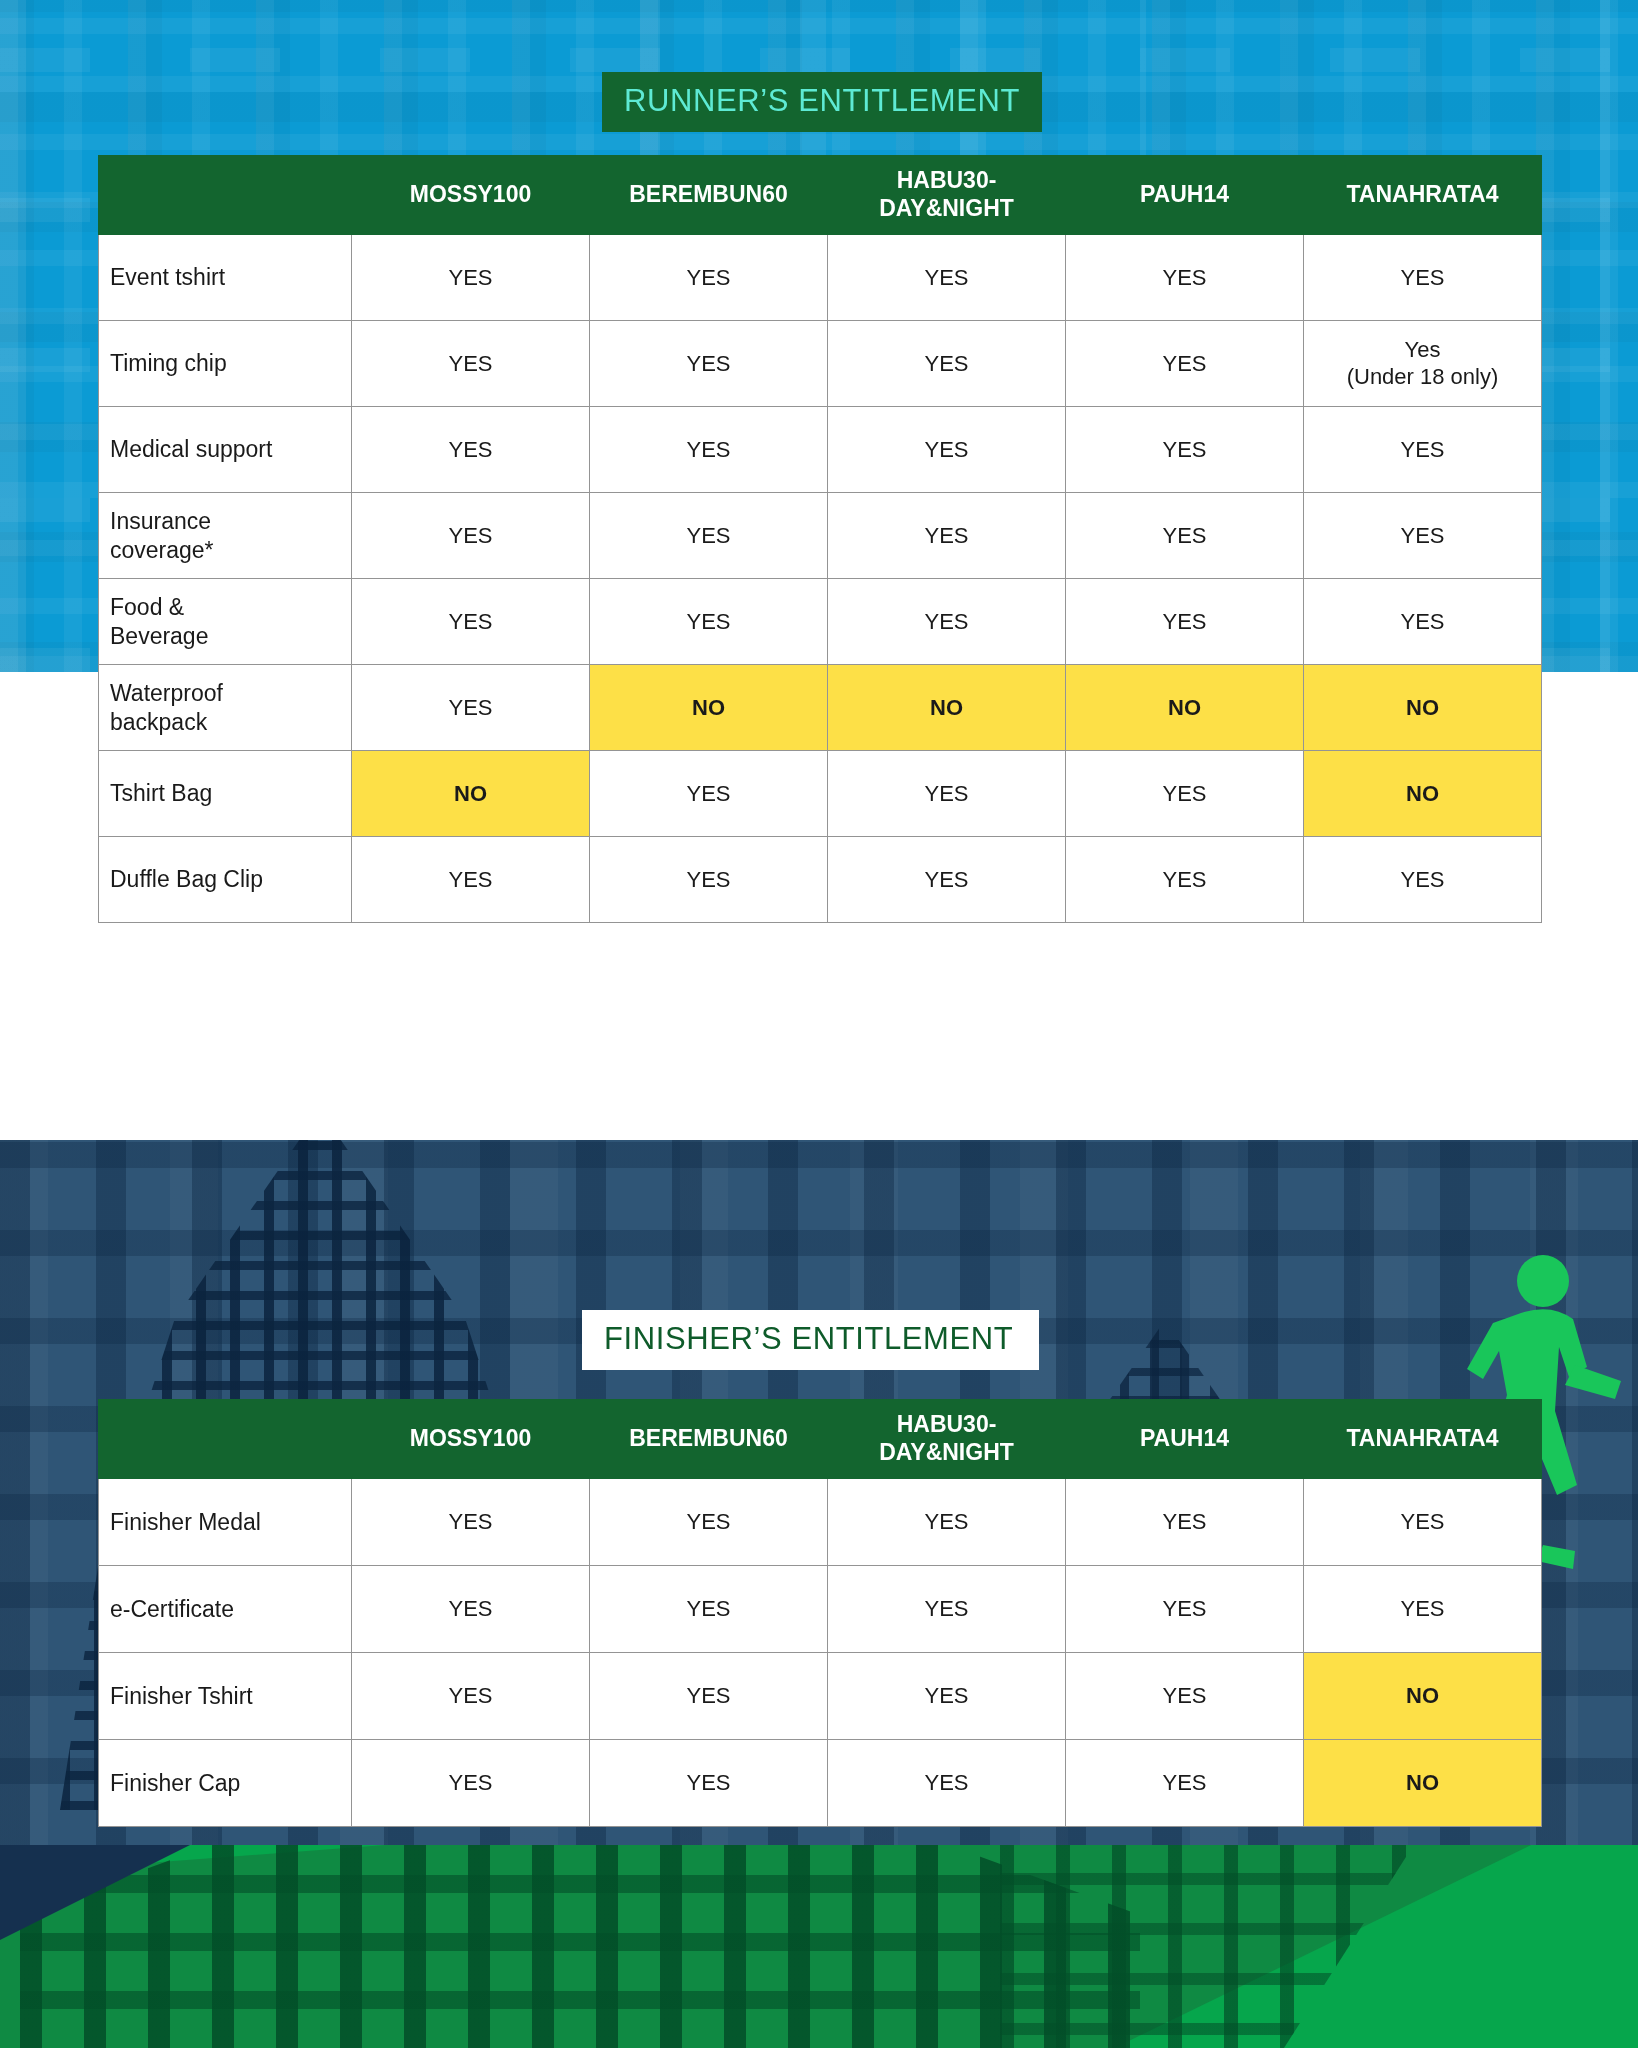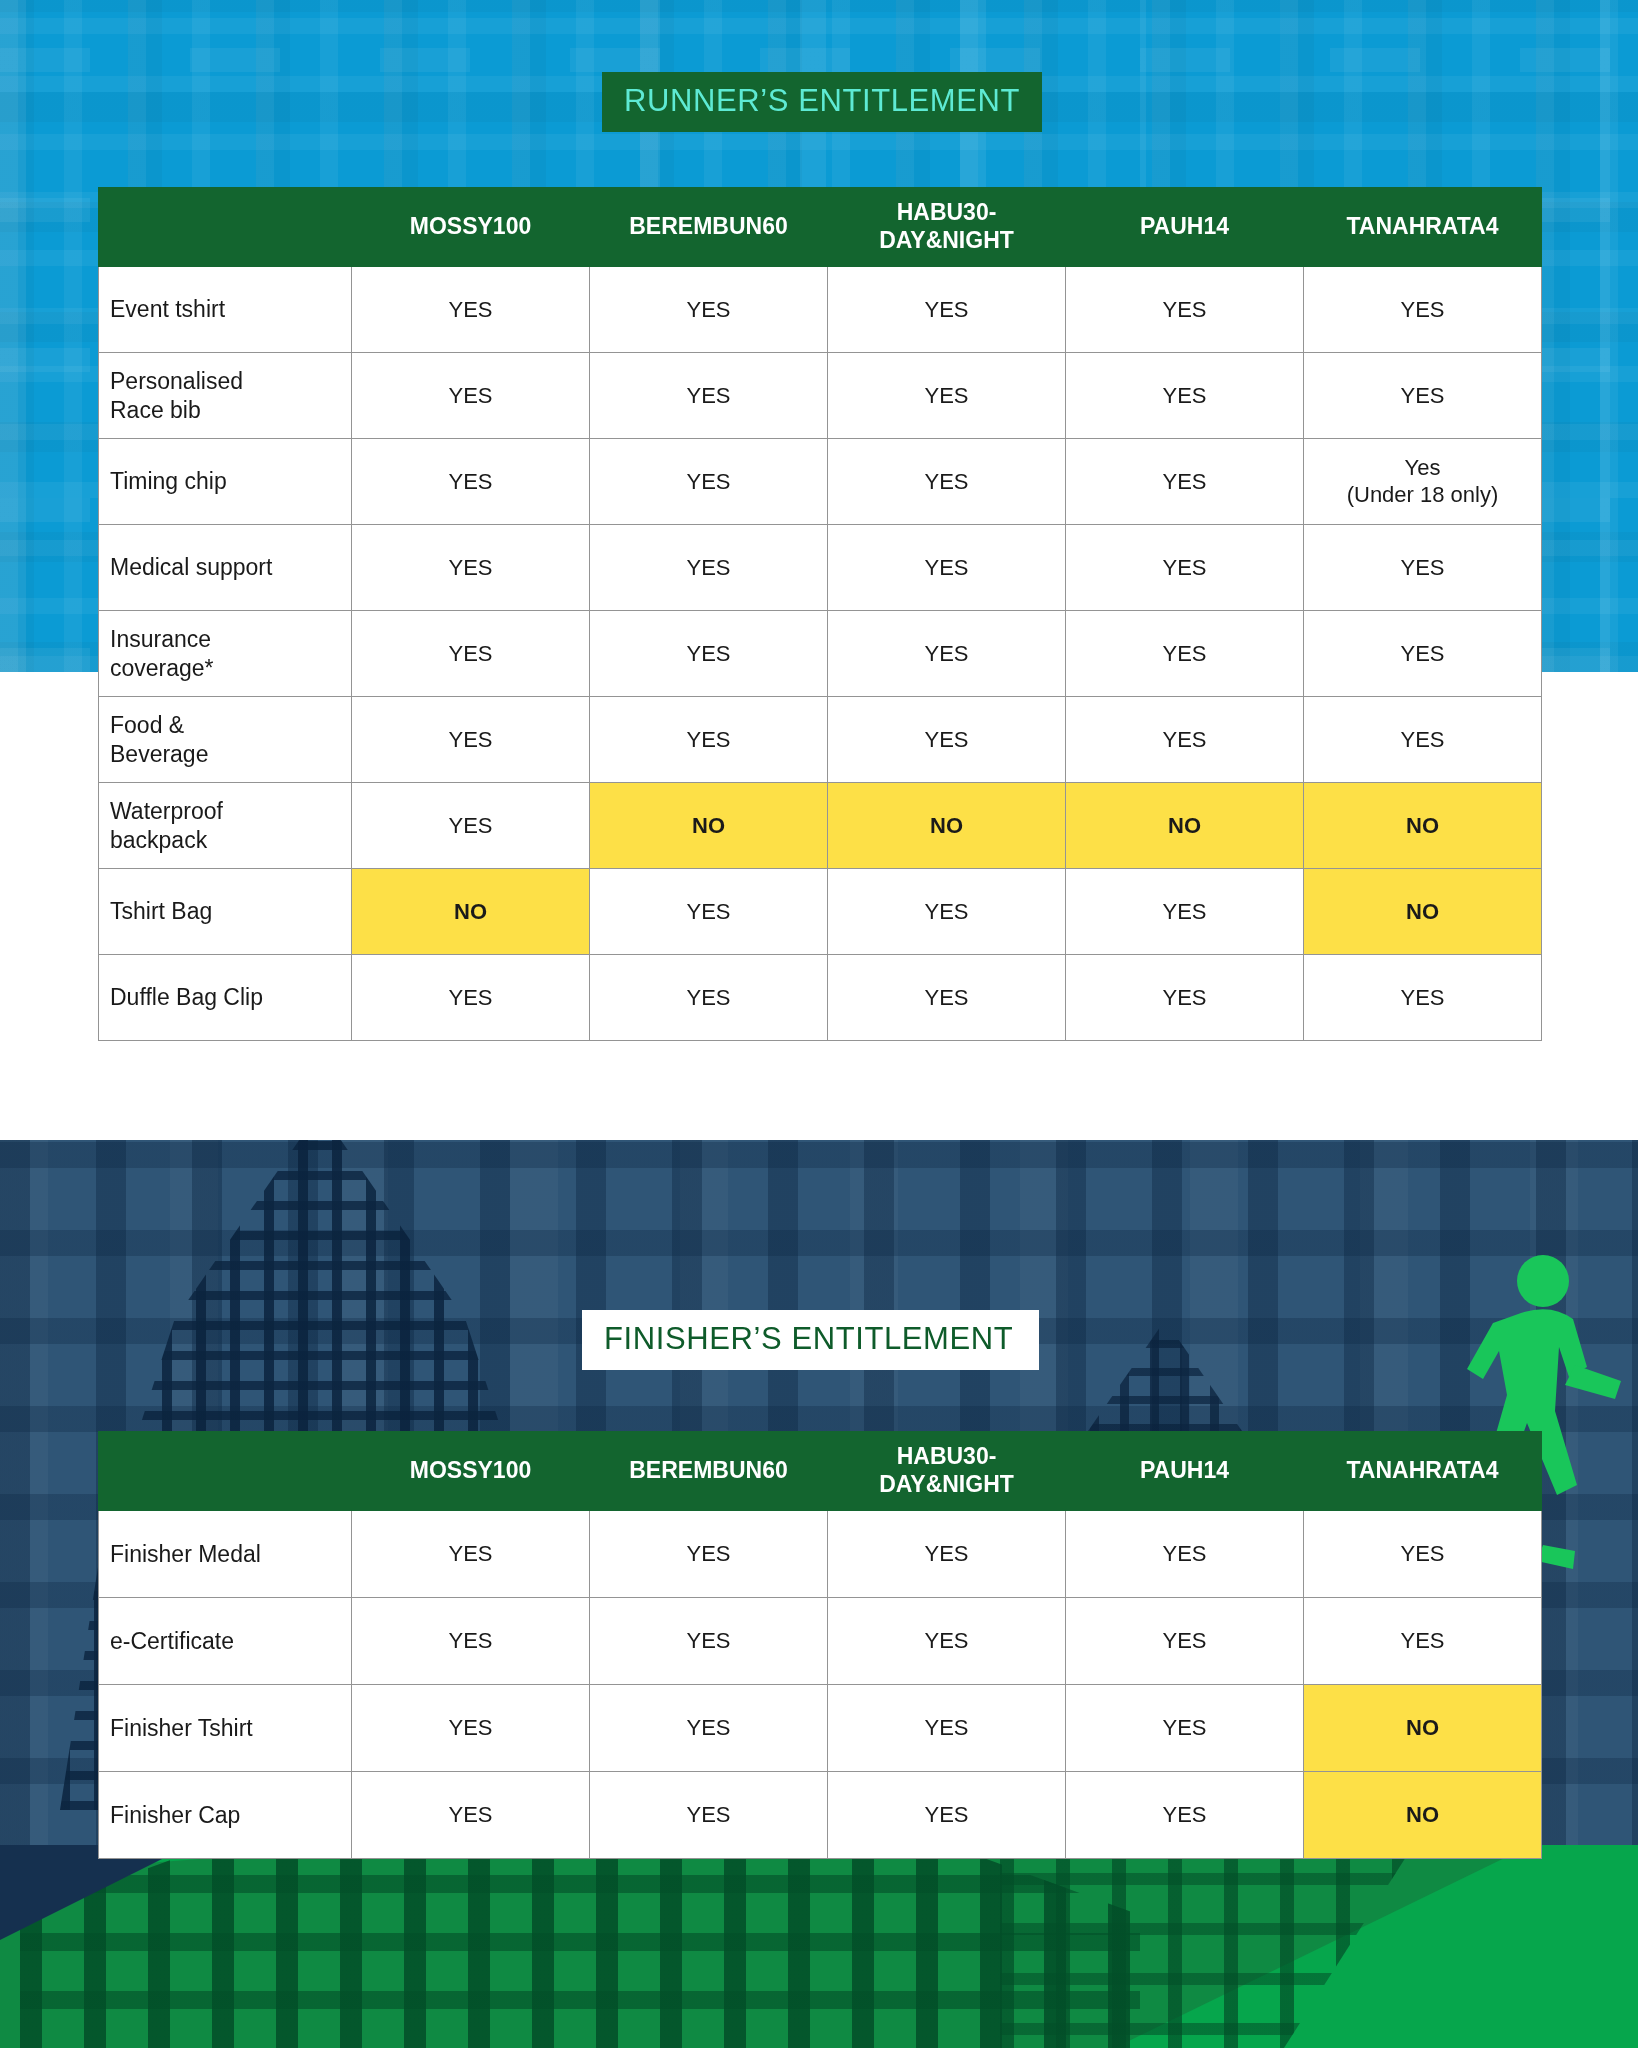--- a/index.html
+++ b/index.html
@@ -135,21 +135,20 @@
     background:#ffffff;
   }
 
   
   table.ent{
     position:absolute;
     border-collapse:collapse;
     background:#ffffff;
     z-index:5;
     table-layout:fixed;
-    margin-top:32px;
   }
   table.ent th, table.ent td{
     border:1px solid #949494;
     background:#ffffff;
     font-size:22px;
     color:#1a1a1a;
     text-align:center;
     vertical-align:middle;
     padding:0;
   }
@@ -249,28 +248,20 @@
     <tbody>
         <tr>
           <td class="rowlabel">Event tshirt</td>
           <td>YES</td>
           <td>YES</td>
           <td>YES</td>
           <td>YES</td>
           <td>YES</td>
         </tr>
         <tr>
-          <td class="rowlabel cell-2l">Personalised<br>Race bib</td>
-          <td>YES</td>
-          <td>YES</td>
-          <td>YES</td>
-          <td>YES</td>
-          <td>YES</td>
-        </tr>
-        <tr>
           <td class="rowlabel">Timing chip</td>
           <td>YES</td>
           <td>YES</td>
           <td>YES</td>
           <td>YES</td>
           <td class="cell-2l">Yes<br>(Under 18 only)</td>
         </tr>
         <tr>
           <td class="rowlabel">Medical support</td>
           <td>YES</td>

